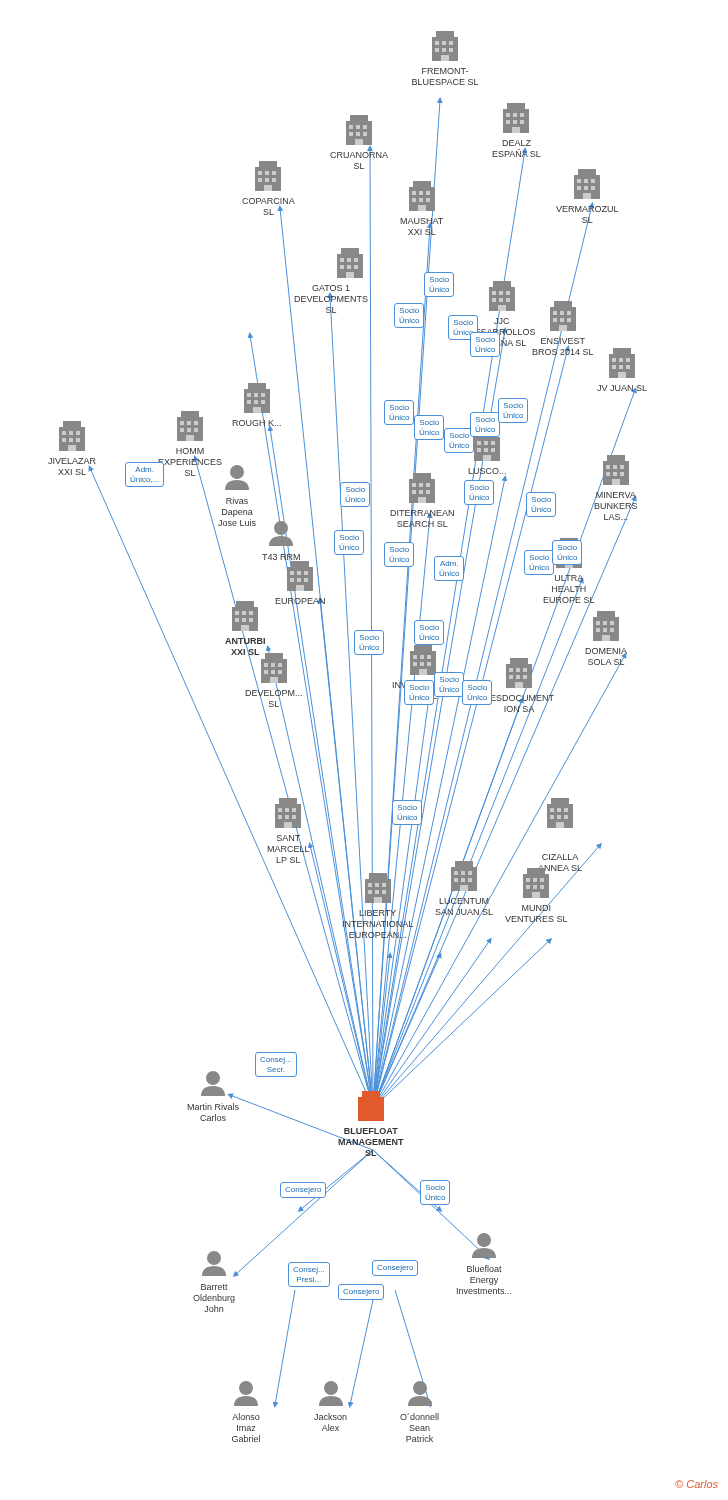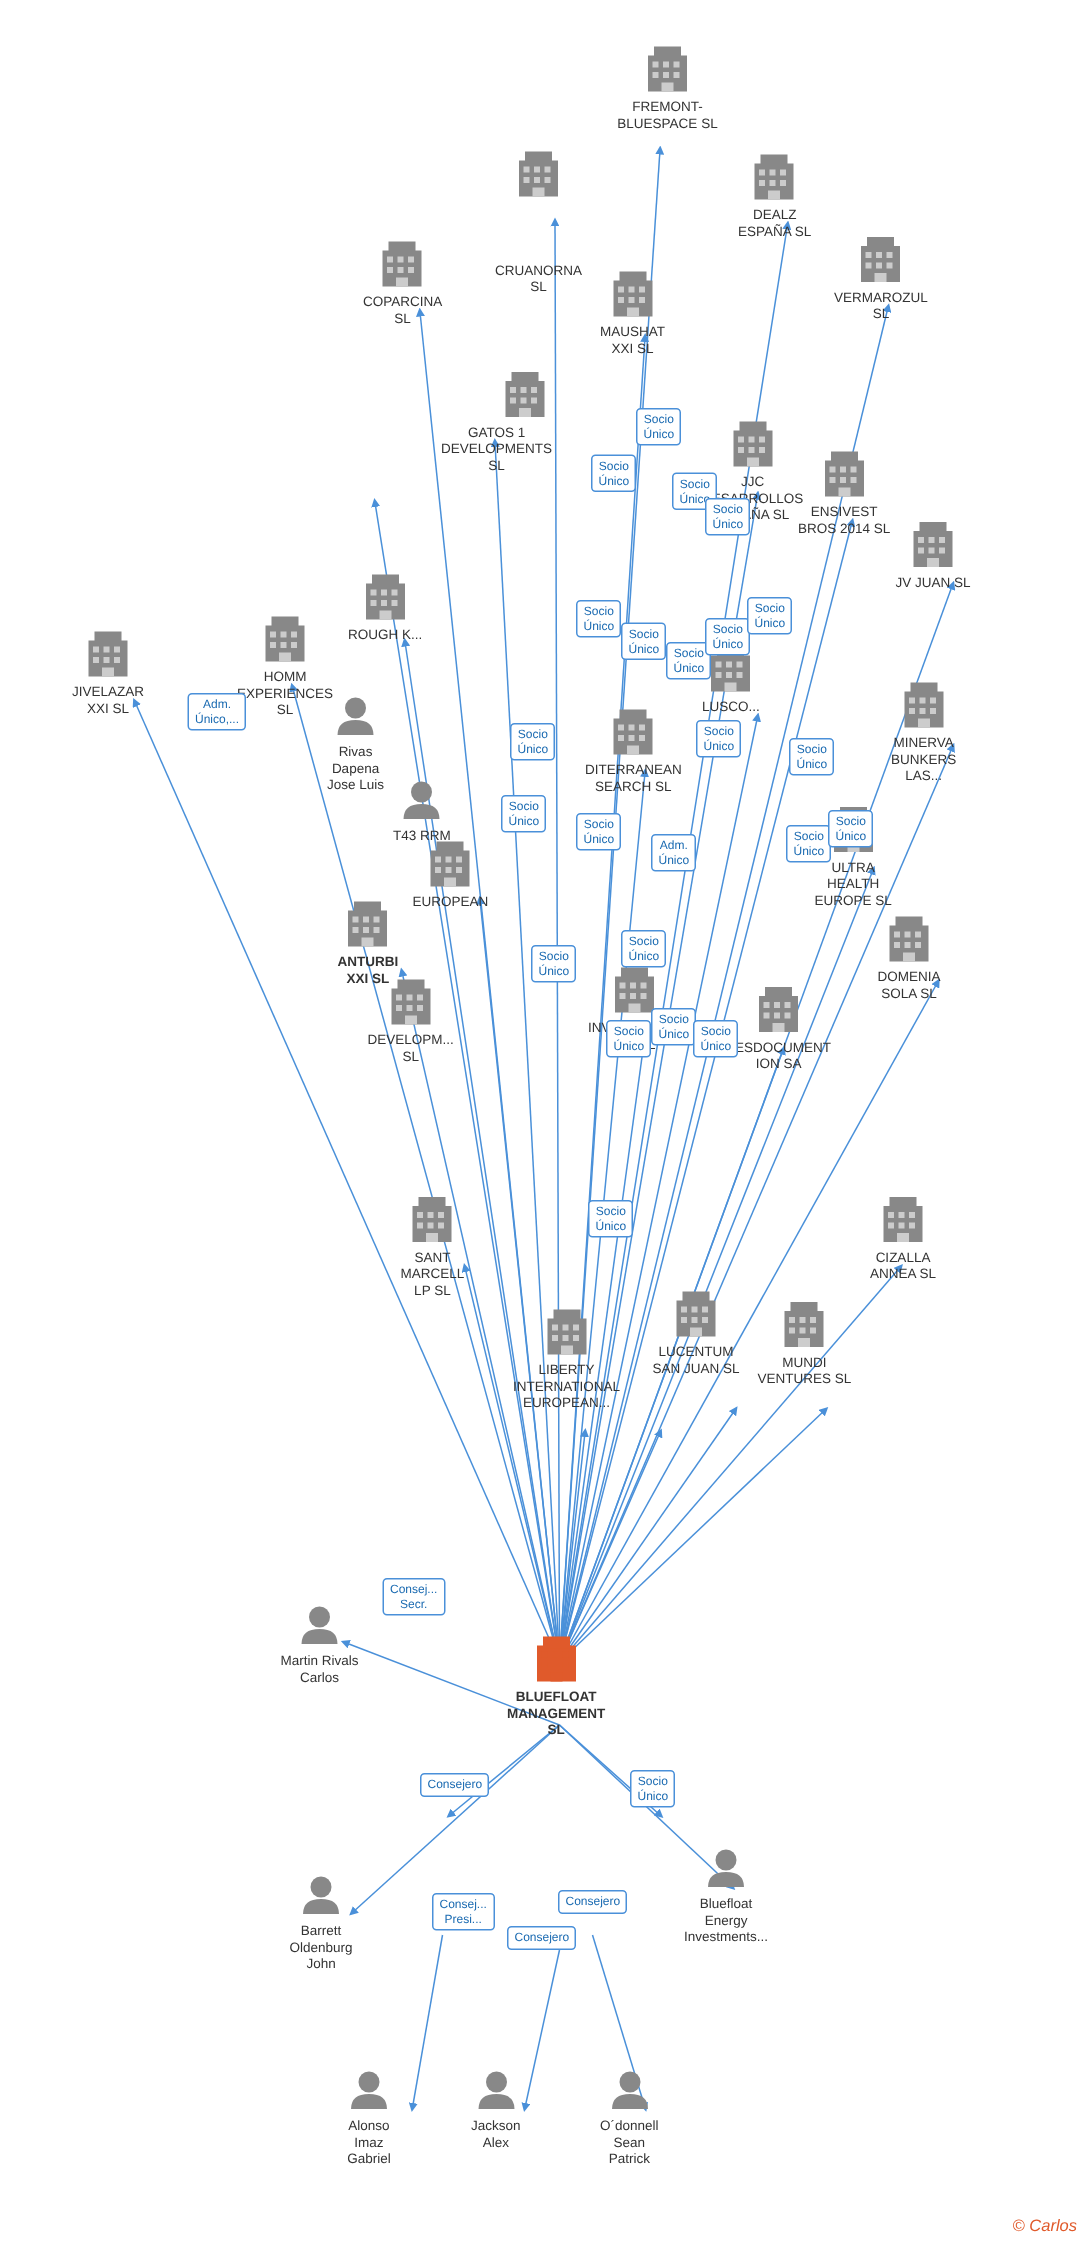--- a/index.html
+++ b/index.html
@@ -145,21 +145,21 @@
           <rect x="14" y="19" width="4" height="4" fill="#ccc"></rect>
           <rect x="21" y="19" width="4" height="4" fill="#ccc"></rect>
           <rect x="13" y="26" width="8" height="6" fill="#ccc"></rect>
         </svg>
     </div>
     <div class="node-label">FREMONT-
 BLUESPACE
 SL</div>
   </div>
 
-  <div class="node" style="left:330px;top:98px;gap:39px;">
+  <div class="node" style="left:330px;top:112px;">
     <div class="building-icon">
       <svg viewBox="0 0 34 34">
           <rect x="4" y="8" width="26" height="24" fill="#888"></rect>
           <rect x="8" y="2" width="18" height="8" fill="#888"></rect>
           <rect x="7" y="12" width="4" height="4" fill="#ccc"></rect>
           <rect x="14" y="12" width="4" height="4" fill="#ccc"></rect>
           <rect x="21" y="12" width="4" height="4" fill="#ccc"></rect>
           <rect x="7" y="19" width="4" height="4" fill="#ccc"></rect>
           <rect x="14" y="19" width="4" height="4" fill="#ccc"></rect>
           <rect x="21" y="19" width="4" height="4" fill="#ccc"></rect>
@@ -196,21 +196,21 @@
           <rect x="21" y="12" width="4" height="4" fill="#ccc"></rect>
           <rect x="7" y="19" width="4" height="4" fill="#ccc"></rect>
           <rect x="14" y="19" width="4" height="4" fill="#ccc"></rect>
           <rect x="21" y="19" width="4" height="4" fill="#ccc"></rect>
           <rect x="13" y="26" width="8" height="6" fill="#ccc"></rect>
         </svg>
     </div>
     <div class="node-label">COPARCINA<br>SL</div>
   </div>
 
-  <div class="node" style="left:556px;top:155px;">
+  <div class="node" style="left:556px;top:166px;">
     <div class="building-icon">
       <svg viewBox="0 0 34 34">
           <rect x="4" y="8" width="26" height="24" fill="#888"></rect>
           <rect x="8" y="2" width="18" height="8" fill="#888"></rect>
           <rect x="7" y="12" width="4" height="4" fill="#ccc"></rect>
           <rect x="14" y="12" width="4" height="4" fill="#ccc"></rect>
           <rect x="21" y="12" width="4" height="4" fill="#ccc"></rect>
           <rect x="7" y="19" width="4" height="4" fill="#ccc"></rect>
           <rect x="14" y="19" width="4" height="4" fill="#ccc"></rect>
           <rect x="21" y="19" width="4" height="4" fill="#ccc"></rect>
@@ -553,21 +553,21 @@
           <rect x="21" y="12" width="4" height="4" fill="#ccc"></rect>
           <rect x="7" y="19" width="4" height="4" fill="#ccc"></rect>
           <rect x="14" y="19" width="4" height="4" fill="#ccc"></rect>
           <rect x="21" y="19" width="4" height="4" fill="#ccc"></rect>
           <rect x="13" y="26" width="8" height="6" fill="#ccc"></rect>
         </svg>
     </div>
     <div class="node-label">SANT<br>MARCELL<br>LP SL</div>
   </div>
 
-  <div class="node" style="left:580px;top:795px;">
+  <div class="node" style="left:538px;top:795px;gap:19px;">
     <div class="building-icon">
       <svg viewBox="0 0 34 34">
           <rect x="4" y="8" width="26" height="24" fill="#888"></rect>
           <rect x="8" y="2" width="18" height="8" fill="#888"></rect>
           <rect x="7" y="12" width="4" height="4" fill="#ccc"></rect>
           <rect x="14" y="12" width="4" height="4" fill="#ccc"></rect>
           <rect x="21" y="12" width="4" height="4" fill="#ccc"></rect>
           <rect x="7" y="19" width="4" height="4" fill="#ccc"></rect>
           <rect x="14" y="19" width="4" height="4" fill="#ccc"></rect>
           <rect x="21" y="19" width="4" height="4" fill="#ccc"></rect>

